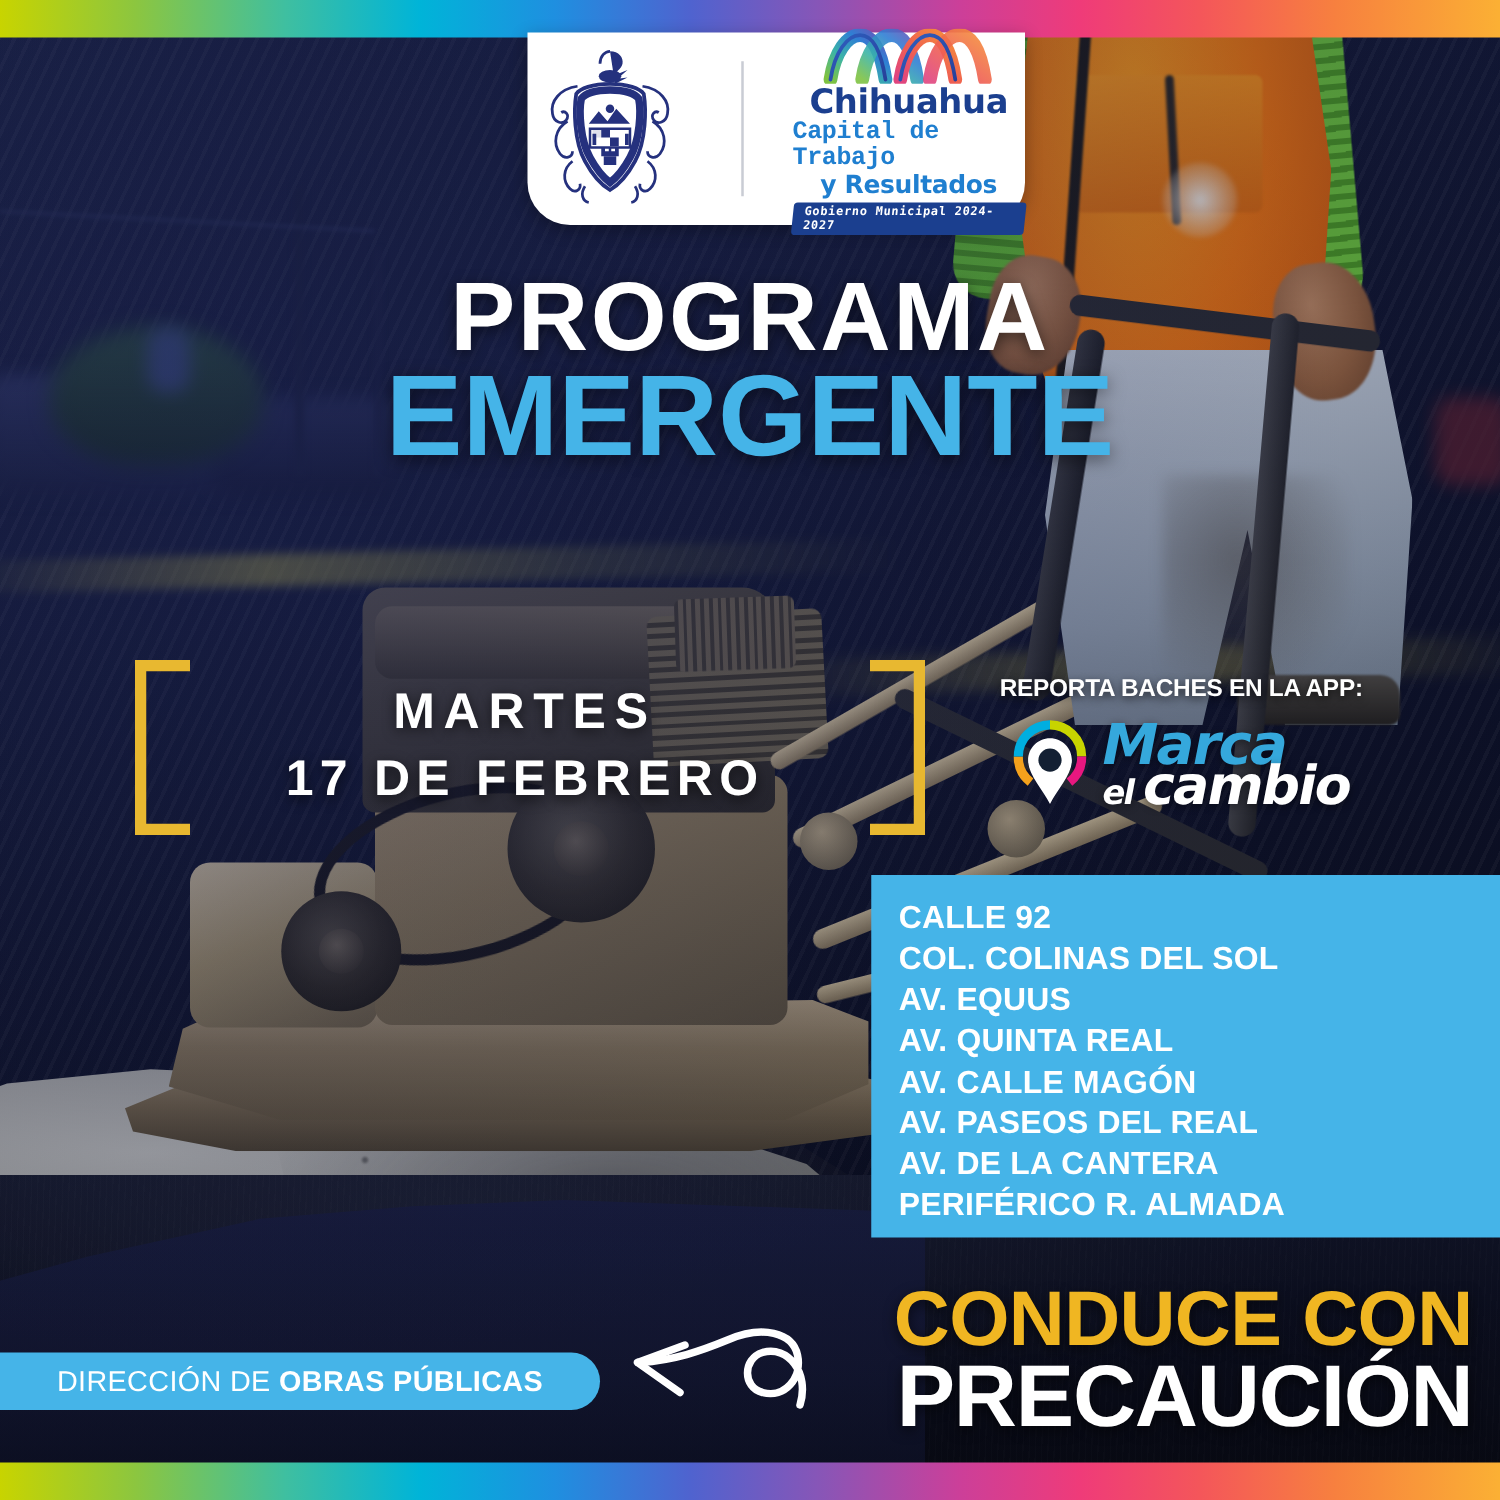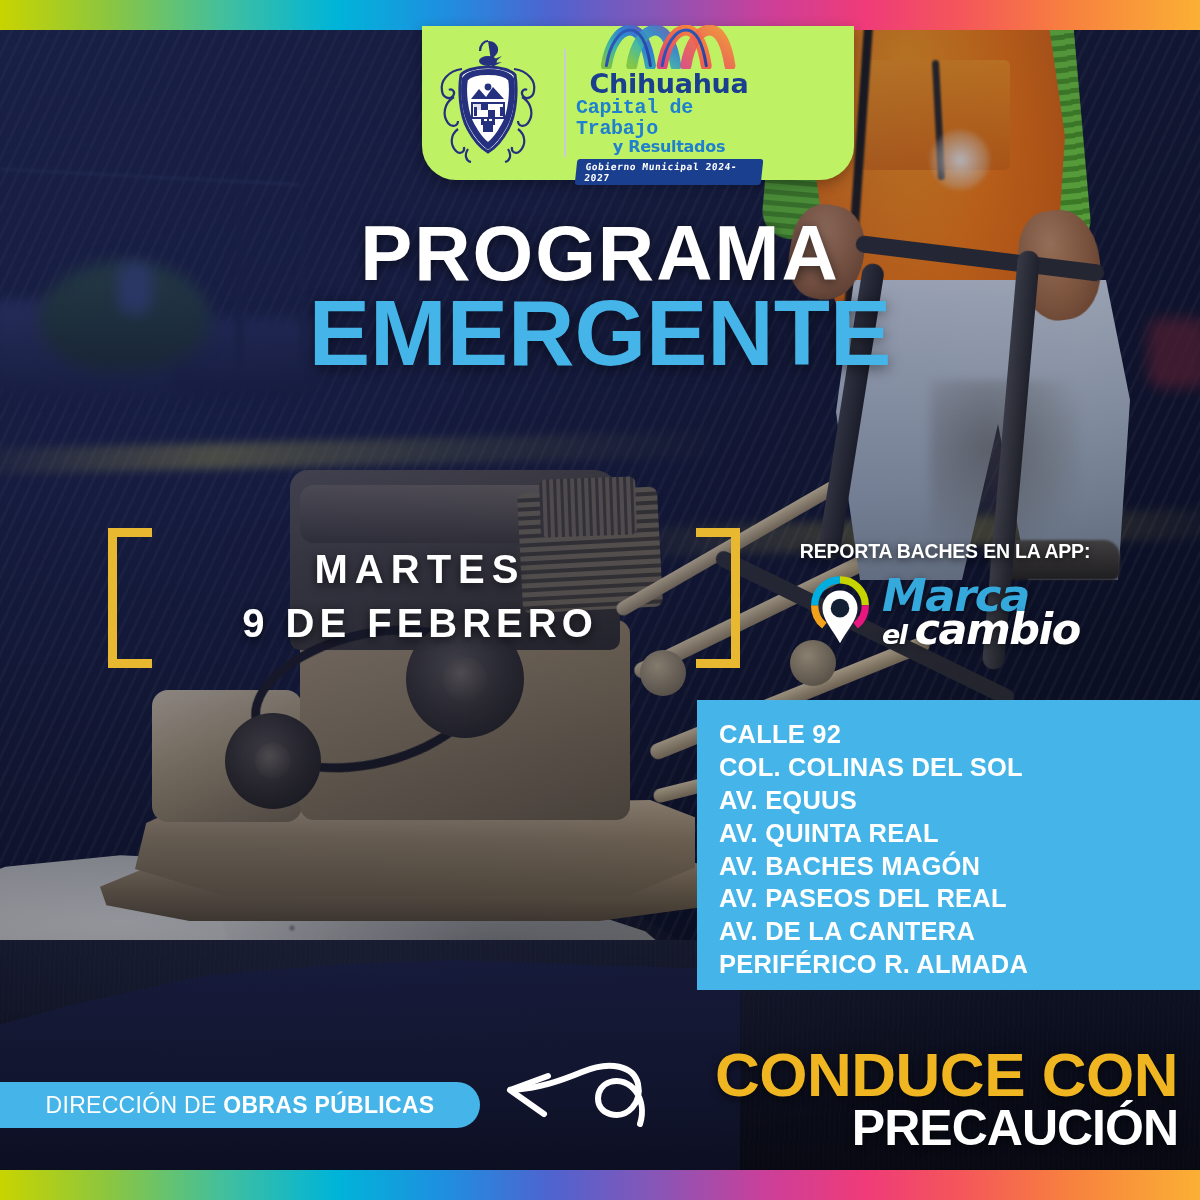--- a/index.html
+++ b/index.html
@@ -238,37 +238,37 @@
     background:linear-gradient(90deg,
       #c8d400 0%, #8cc63f 9%, #3fbfa0 19%, #00b4d8 28%,
       #1f8fe0 37%, #4f63cf 46%, #8a55b6 55%, #cc3f99 64%,
       #ef3b79 72%, #f4565a 80%, #f7803f 89%, #fbb034 100%);
   }
   .rainbow-top{top:0;}
   .rainbow-bot{bottom:0;}
 
   
   .logo-card{
-    position:absolute;left:422px;top:26px;width:432px;height:154px;
-    background:#bef264;border-radius:0 0 34px 34px;
-    display:flex;align-items:center;justify-content:flex-start;gap:0;
+    position:absolute;left:422px;top:26px;width:398px;height:154px;
+    background:#ffffff;border-radius:0 0 34px 34px;
+    display:flex;align-items:center;justify-content:space-between;gap:0;
     box-shadow:0 4px 14px rgba(0,0,0,.30);
   }
   .shield-wrap{width:132px;height:140px;display:flex;align-items:center;justify-content:center;}
   .logo-div{width:2px;height:108px;background:#c9ccd4;margin:0 10px;}
   .chi-wrap{
     display:flex;flex-direction:column;align-items:center;justify-content:center;
     width:186px;padding-top:4px;
   }
   .chi-wave{width:138px;height:44px;display:block;margin-bottom:1px;}
   .chi-l1{font-size:27px;font-weight:bold;color:#1b3f8f;letter-spacing:-.3px;line-height:1;
           font-family:"DejaVu Sans",sans-serif;}
   .chi-l2{font-size:20px;font-weight:bold;color:#1f7fd0;letter-spacing:-.3px;line-height:1.05;
           font-family:Liberation Mono, monospace;}
-  .chi-l3{font-size:16px;font-weight:bold;color:#1f7fd0;letter-spacing:-.3px;line-height:1.05;
+  .chi-l3{font-size:20px;font-weight:bold;color:#1f7fd0;letter-spacing:-.3px;line-height:1.05;
           font-family:"DejaVu Sans",sans-serif;}
   .chi-badge{
     margin-top:4px;background:#1b3f8f;color:#fff;border-radius:3px;
     font-size:9.5px;font-weight:bold;letter-spacing:.6px;padding:2px 9px;
     font-family:"DejaVu Sans Mono",monospace;
     transform:skewX(-6deg);
   }
 
   
   .headline{position:absolute;left:0;top:216px;width:1200px;text-align:center;}
@@ -326,21 +326,21 @@
   }
   .street-item{
     color:#fff;font-size:25.5px;font-weight:bold;letter-spacing:.2px;line-height:1.29;
     white-space:nowrap;
   }
 
   
   .conduce{position:absolute;right:22px;bottom:48px;text-align:right;}
   .c1{color:#f0b622;font-size:62px;font-weight:bold;letter-spacing:-.5px;line-height:.97;
       text-shadow:0 3px 10px rgba(0,0,0,.6);}
-  .c2{color:#ffffff;font-size:50px;font-weight:bold;letter-spacing:-1px;line-height:.97;
+  .c2{color:#ffffff;font-size:70px;font-weight:bold;letter-spacing:-1px;line-height:.97;
       text-shadow:0 3px 10px rgba(0,0,0,.6);margin-top:-2px;}
 
   .arrow-svg{position:absolute;left:470px;bottom:58px;width:180px;height:110px;}
 
   
   .footer-pill{
     position:absolute;left:-20px;top:1082px;width:500px;height:46px;
     background:#45b4e8;border-radius:0 26px 26px 0;
     display:flex;align-items:center;justify-content:center;padding-left:20px;box-sizing:border-box;
   }
@@ -516,21 +516,21 @@
         <span class="h h1"></span>
         <span class="h h2"></span>
     </div>
     <div class="bk bk-r">
       <span class="v"></span>
         <span class="h h1"></span>
         <span class="h h2"></span>
     </div>
     <div class="date-txt">
       <div class="d1">MARTES</div>
-      <div class="d2">9 DE FEBRERO</div>
+      <div class="d2">17 DE FEBRERO</div>
     </div>
   </div>
 
   <div class="app-block">
     <div class="app-label">REPORTA BACHES EN LA APP:</div>
     <div class="app-logo">
       <svg class="pin-svg" viewBox="0 0 72 78" aria-hidden="true">
         <g fill="none" stroke-width="7.5" stroke-linecap="butt">
           <path d="M36 5 A26 26 0 0 1 62 31" stroke="#c8d400"></path>
           <path d="M62 31 A26 26 0 0 1 52 52" stroke="#e8177f"></path>
@@ -545,21 +545,21 @@
         <span class="aw2"><span class="small">el </span><span>cambio</span></span>
       </div>
     </div>
   </div>
 
   <div class="streets">
     <div class="street-item">CALLE 92</div>
     <div class="street-item">COL. COLINAS DEL SOL</div>
     <div class="street-item">AV. EQUUS</div>
     <div class="street-item">AV. QUINTA REAL</div>
-    <div class="street-item">AV. BACHES MAGÓN</div>
+    <div class="street-item">AV. CALLE MAGÓN</div>
     <div class="street-item">AV. PASEOS DEL REAL</div>
     <div class="street-item">AV. DE LA CANTERA</div>
     <div class="street-item">PERIFÉRICO R. ALMADA</div>
   </div>
 
   <div class="conduce">
     <div class="c1">CONDUCE CON</div>
     <div class="c2">PRECAUCIÓN</div>
   </div>
 

